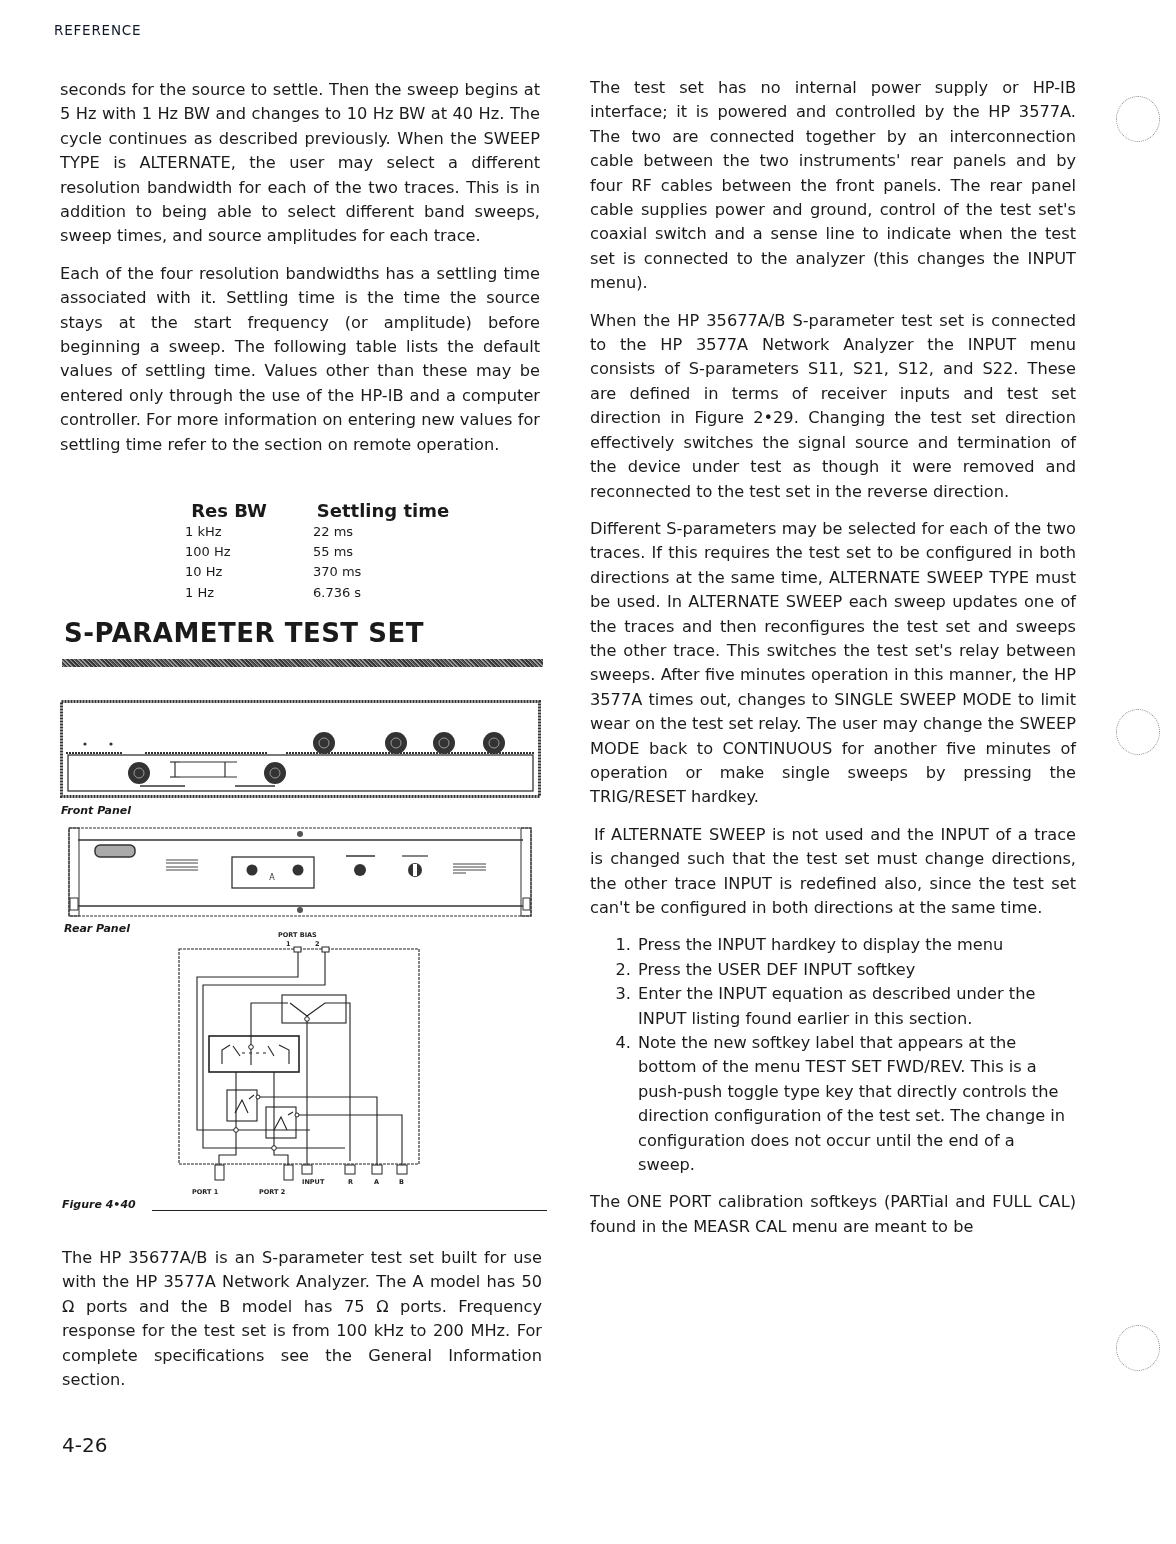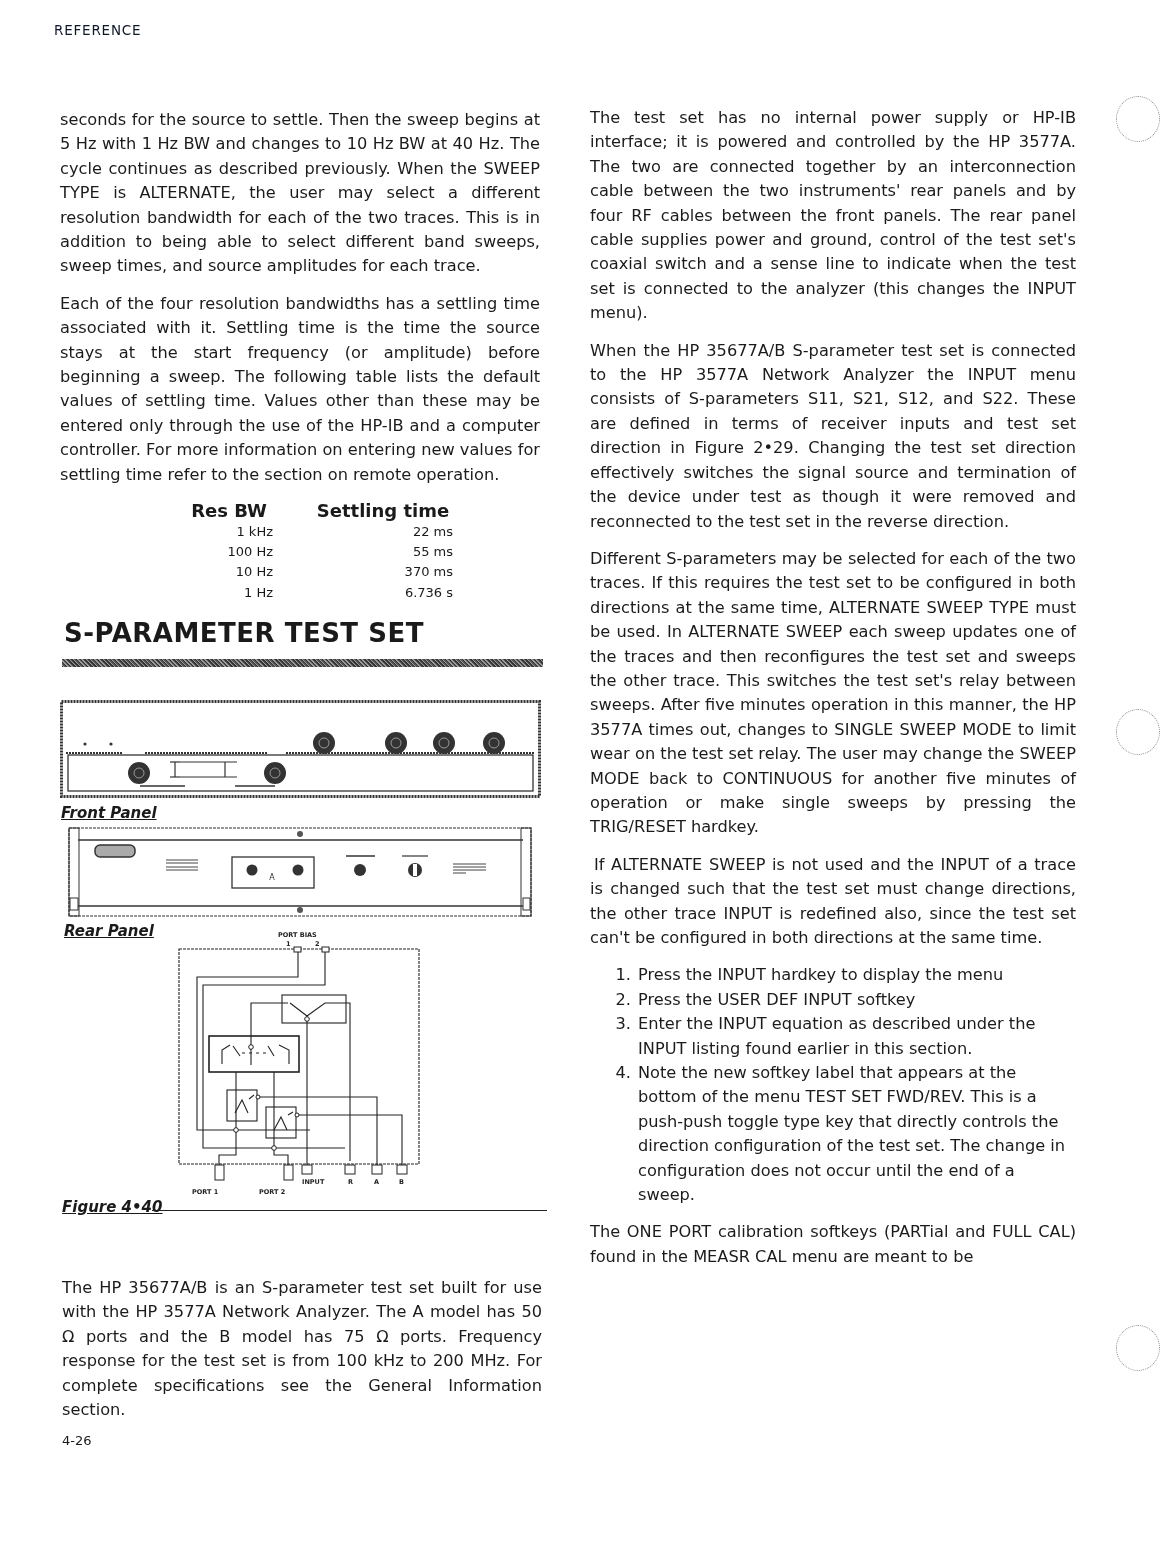--- a/index.html
+++ b/index.html
@@ -1,34 +1,34 @@
 <!DOCTYPE html>
 <html><head>
 <meta charset="utf-8">
 <style>
   html, body { margin:0; padding:0; background:#ffffff; }
   body { width:1176px; height:1544px; position:relative; overflow:hidden; color:#1a1a1a;
          font-family:"DejaVu Sans", sans-serif; }
   .running-head { position:absolute; left:54px; top:22px; font-size:13.5px; letter-spacing:0.8px; color:#0f172a; }
-  .col { position:absolute; font-size:16.2px; line-height:24.4px; color:#1b1b1b;margin-top:30px; }
+  .col { position:absolute; font-size:16.2px; line-height:24.4px; color:#1b1b1b; }
   .col-left { left:60px; top:78px; width:480px; }
   .col-right { left:590px; top:76px; width:486px; }
   .col p { margin:0 0 13px 0; text-align:justify; }
   .tight { margin-bottom:0 !important; }
   .settle-table { position:absolute; left:185px; top:500px; border-collapse:collapse; font-size:13px; }
   .settle-table th { font-weight:bold; font-size:18px; padding:0 0 1px 0; }
-  .settle-table td { text-align:right; padding:0; line-height:20.2px; }
+  .settle-table td { text-align:left; padding:0; line-height:20.2px; }
   .settle-table .c1 { width:88px; }
   .settle-table .c2 { width:140px; padding-left:40px; }
   .section-title { position:absolute; left:64px; top:618px; font-size:26px; font-weight:bold; letter-spacing:0.5px; color:#1a1a1a; }
   .title-rule { position:absolute; left:62px; top:659px; width:481px; height:8px;
                 background:repeating-linear-gradient(45deg,#333 0 1px,#9a9a9a 1px 2px,#555 2px 3px); }
-  .fig-label { position:absolute; font-size:15px; font-weight:bold; font-style:italic; color:#1a1a1a;text-decoration:underline; }
+  .fig-label { position:absolute; font-size:11px; font-weight:bold; font-style:italic; color:#1a1a1a; }
   .fig-rule { position:absolute; left:152px; top:1210px; width:395px; height:1px; background:#222; }
-  .page-number { position:absolute; left:62px; top:1433px; font-size:13px; }
+  .page-number { position:absolute; left:62px; top:1433px; font-size:20px; }
   .hole { position:absolute; width:42px; height:44px; border:1px dotted #888; border-radius:50%; }
   ol.steps { margin:0 0 13px 0; padding-left:46px; }
   ol.steps li { padding-left:2px; text-align:left; }
   svg text { font-family:"DejaVu Sans", sans-serif; }
 </style>
 </head>
 <body>
 
 <div class="running-head">REFERENCE</div>
 

